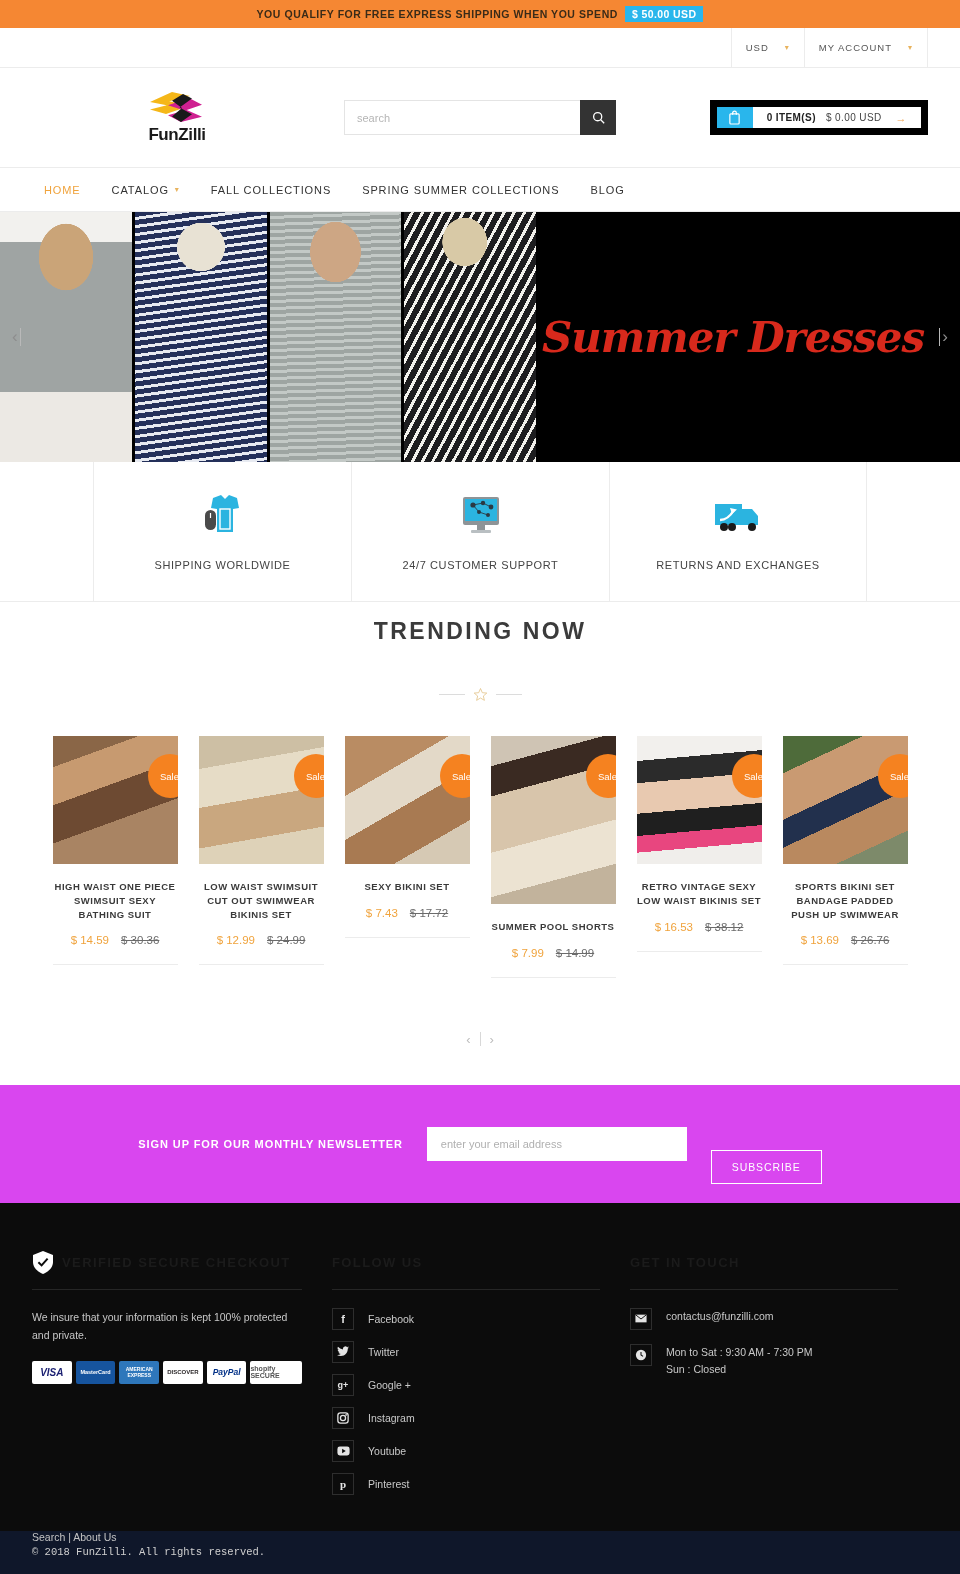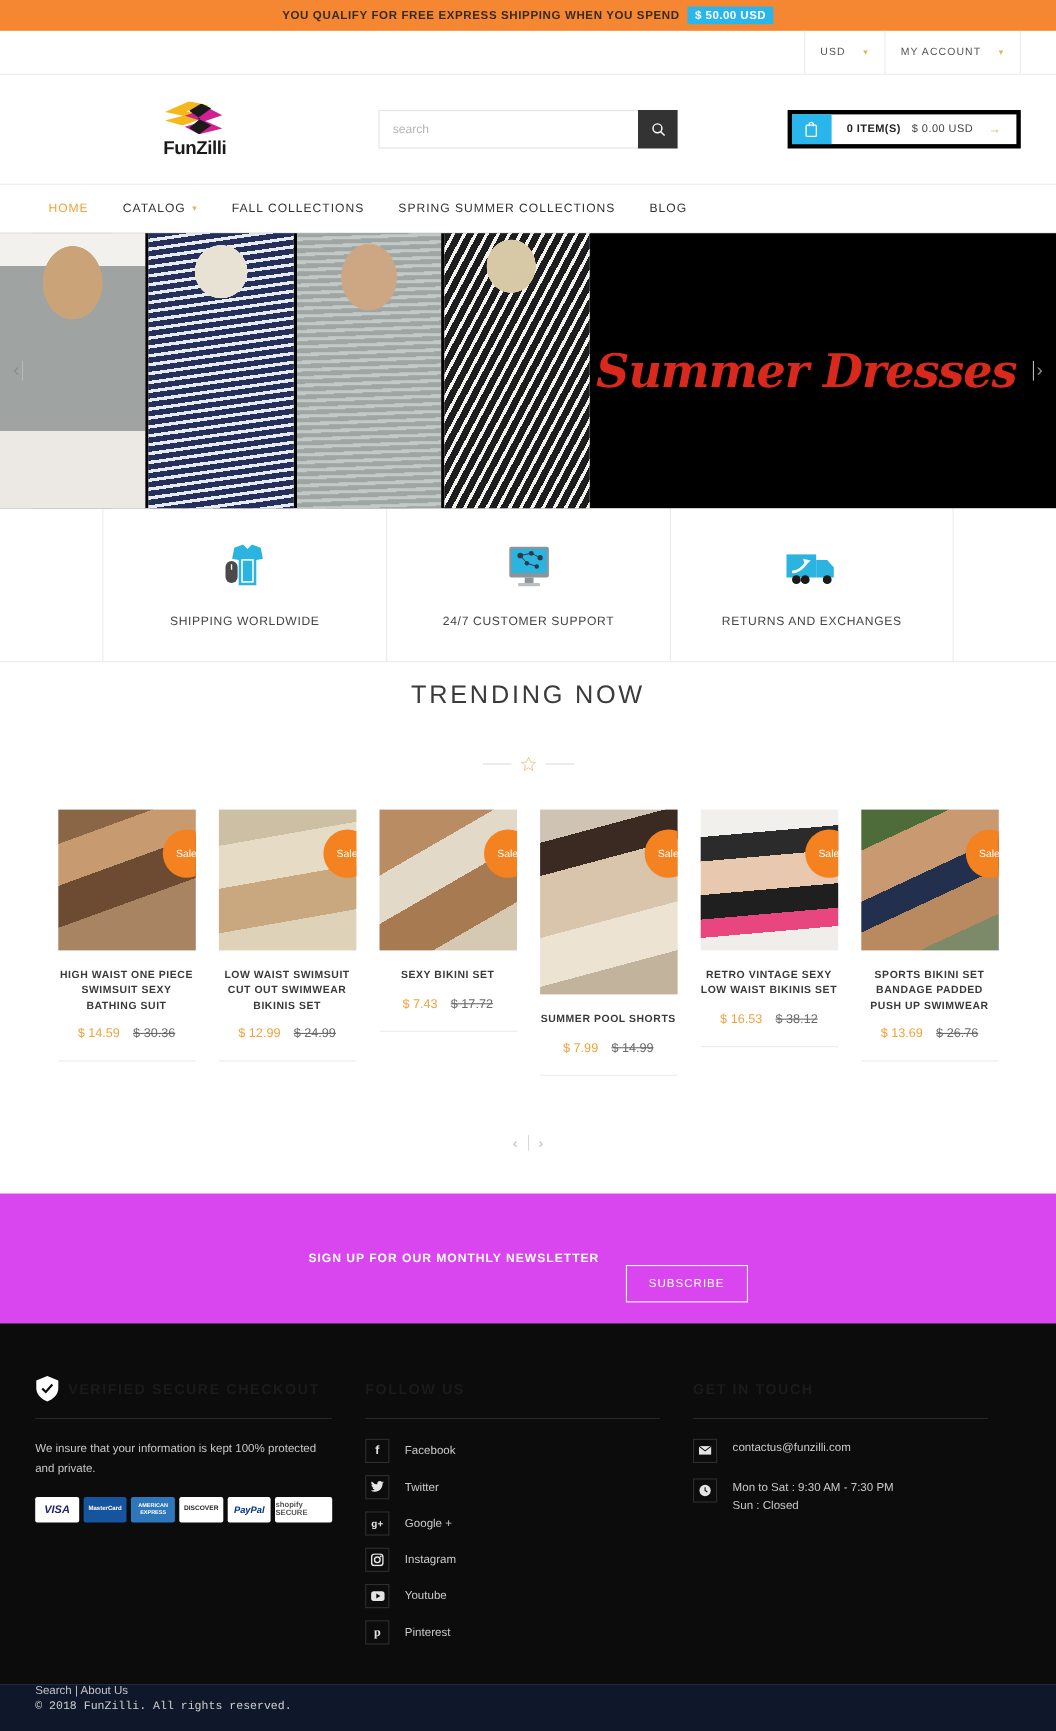--- a/index.html
+++ b/index.html
@@ -67,21 +67,21 @@
     flex: 1; border: 1px solid #e4e4e4; border-right: none;
     padding: 0 12px; font-size: 11px; color: #999;
     font-family: "Liberation Sans", sans-serif; outline: none;
   }
   .search-input::placeholder { color: #b5b5b5; }
   .search-btn {
     width: 36px; background: #333; border: none; cursor: pointer;
     display: flex; align-items: center; justify-content: center;
   }
   .cart-wrap { width: 290px; display: flex; justify-content: flex-end; }
-  .cart-box { display: flex; height: 35px; border: 4px solid #000000; align-items: stretch; }
+  .cart-box { display: flex; height: 35px; border: 7px solid #000000; align-items: stretch; }
   .cart-icon-box {
     width: 36px; background: #29b6ec;
     display: flex; align-items: center; justify-content: center;
   }
   .cart-info {
     display: flex; align-items: center; gap: 10px; padding: 0 14px;
     font-size: 10px; color: #444; letter-spacing: .4px;
   }
   .cart-count { font-weight: bold; color: #222; }
   .cart-arrow { color: #f0a04b; font-size: 11px; margin-left: 4px; }
@@ -149,21 +149,21 @@
   .feature:last-child { border-right: 1px solid #ececec; }
   .feature-label {
     font-size: 11px; letter-spacing: .6px; color: #444;
     text-align: center; line-height: 1.35;
   }
   .feature-icon { height: 52px; display: flex; align-items: center; }
 
   
   .section-title {
     text-align: center; font-size: 23px; letter-spacing: 2.5px;
-    color: #3b3b3b; font-weight: normal; padding-top: 16px;
+    color: #3b3b3b; font-weight: bold; padding-top: 16px;
   }
   .star-divider {
     display: flex; align-items: center; justify-content: center;
     gap: 8px; margin-top: 42px;
   }
   .star-divider .line { width: 26px; height: 1px; background: #dcdcdc; }
 
   
   .products {
     display: flex; justify-content: center; gap: 21px;
@@ -516,20 +516,21 @@
 
     <div class="carousel-nav">
       <span>‹</span>
       <span class="bar"></span>
       <span>›</span>
     </div>
   </div>
 
   <div class="newsletter">
     <div class="nl-label">SIGN UP FOR OUR MONTHLY NEWSLETTER</div>
+    <input class="nl-input" placeholder="enter your email address" style="">
     <button class="nl-btn">SUBSCRIBE</button>
   </div>
 
   <div class="footer">
 
     <div class="fcol c1">
       <div class="fcol-head">
         <svg width="22" height="25" viewBox="0 0 22 25" style="flex-shrink:0">
           <path d="M11 1 L21 5 V12 C21 18 16 22 11 24 C6 22 1 18 1 12 V5 Z" fill="#fff"></path>
           <path d="M6.4 12.2 L9.6 15.4 L15.6 8.6" fill="none" stroke="#0c0c0c" stroke-width="2"></path>

